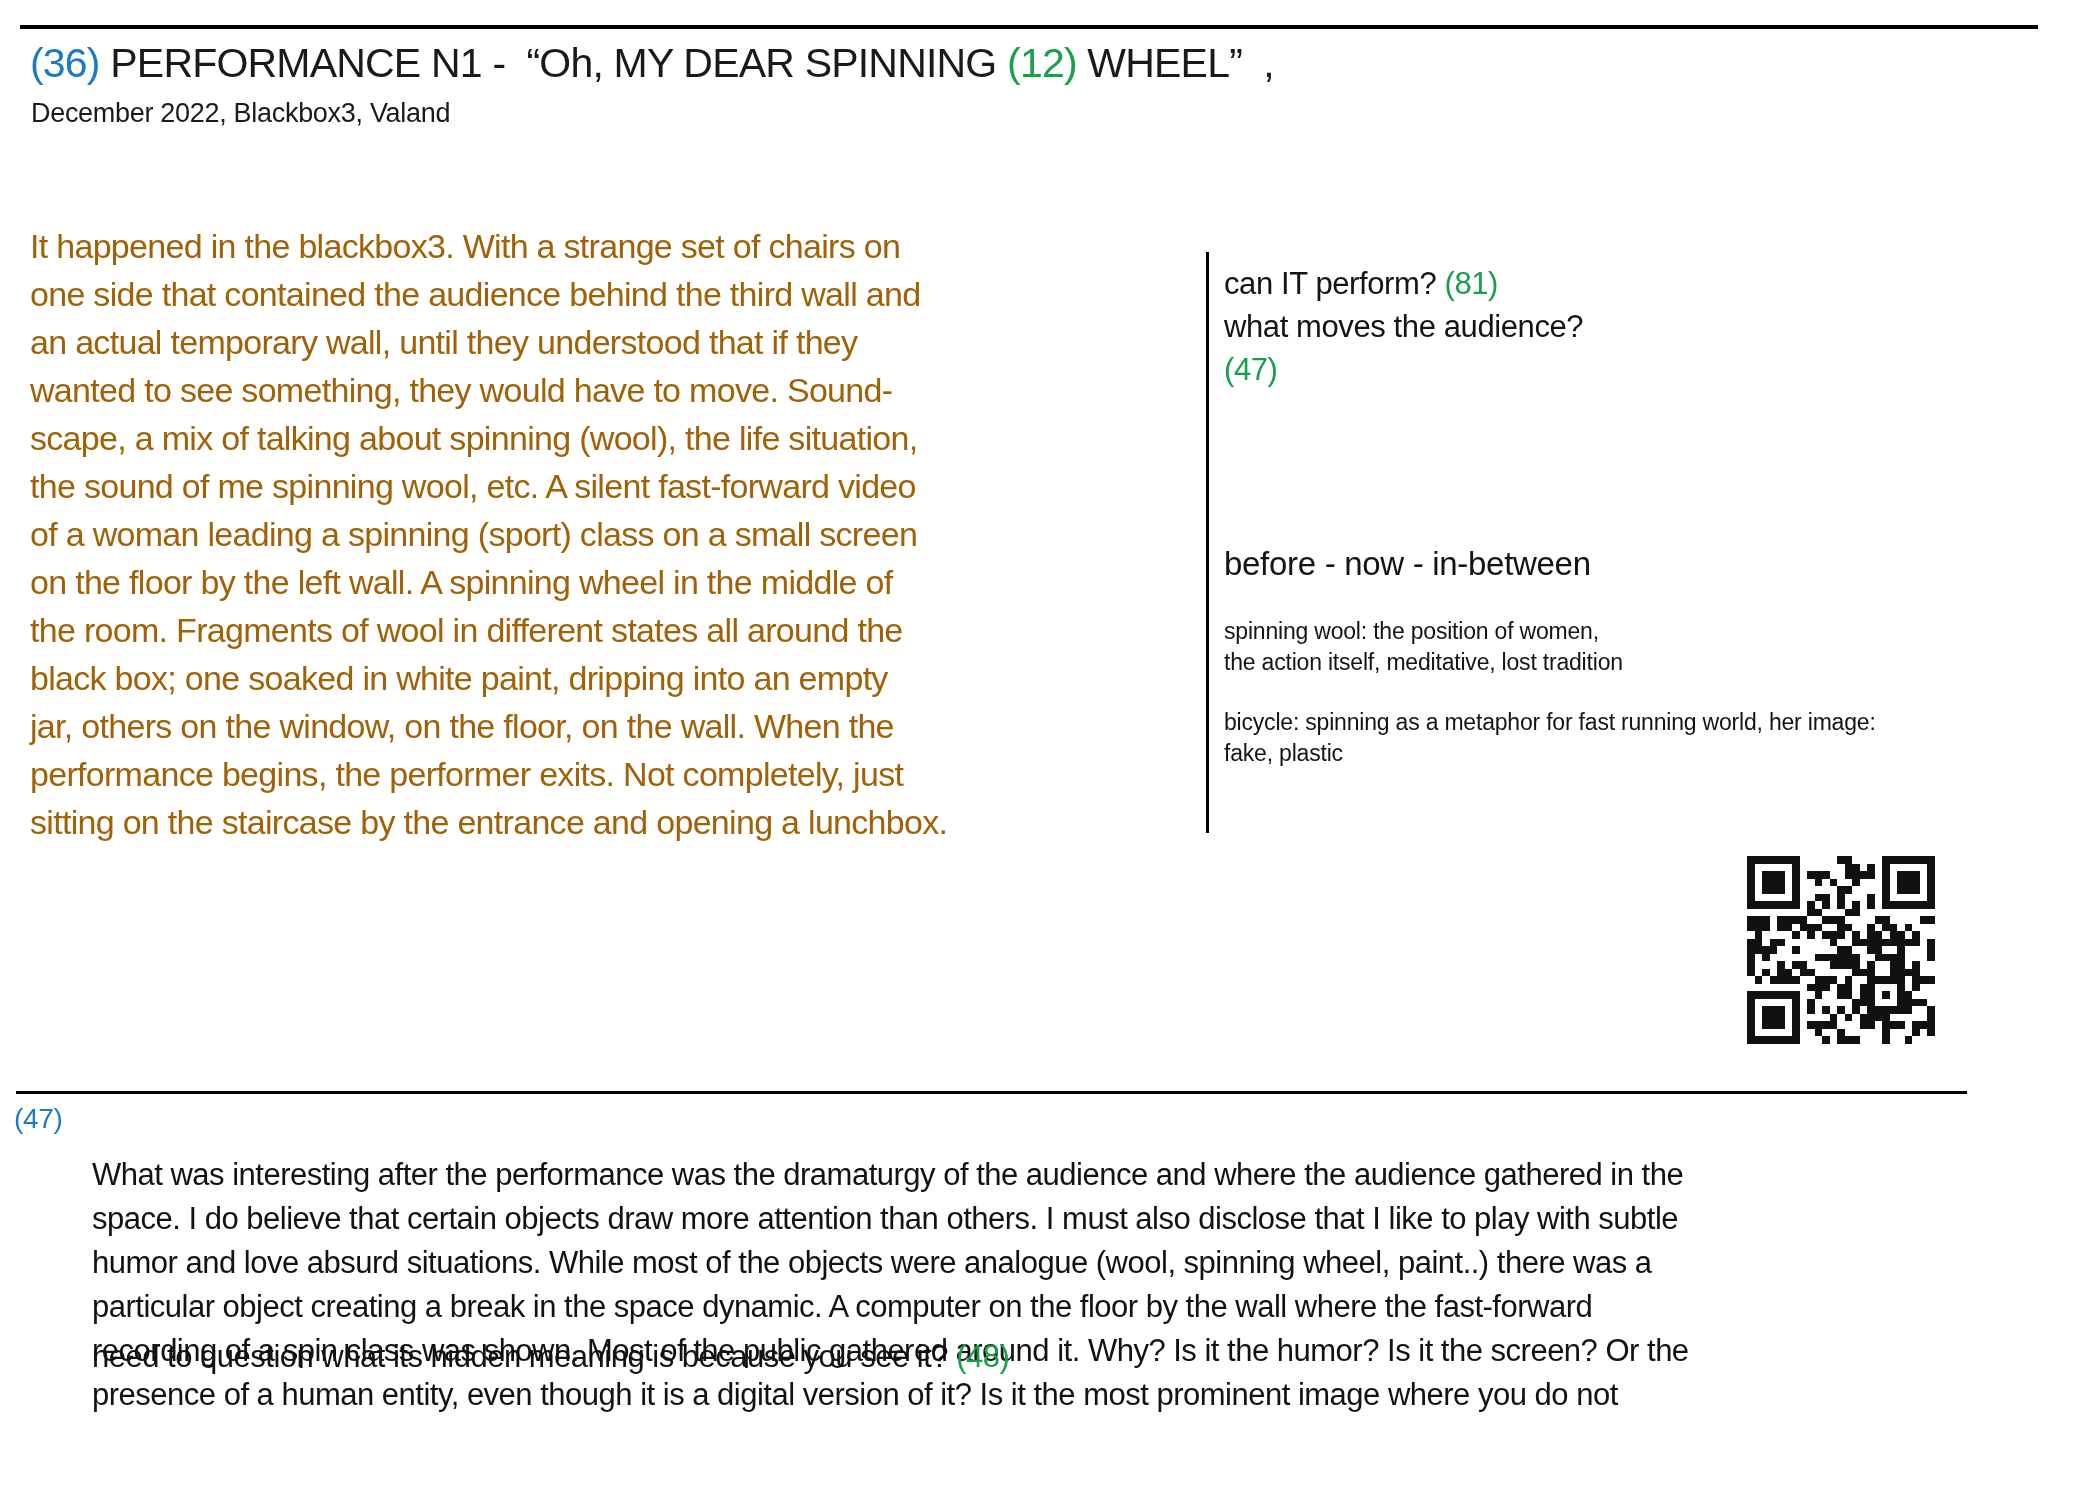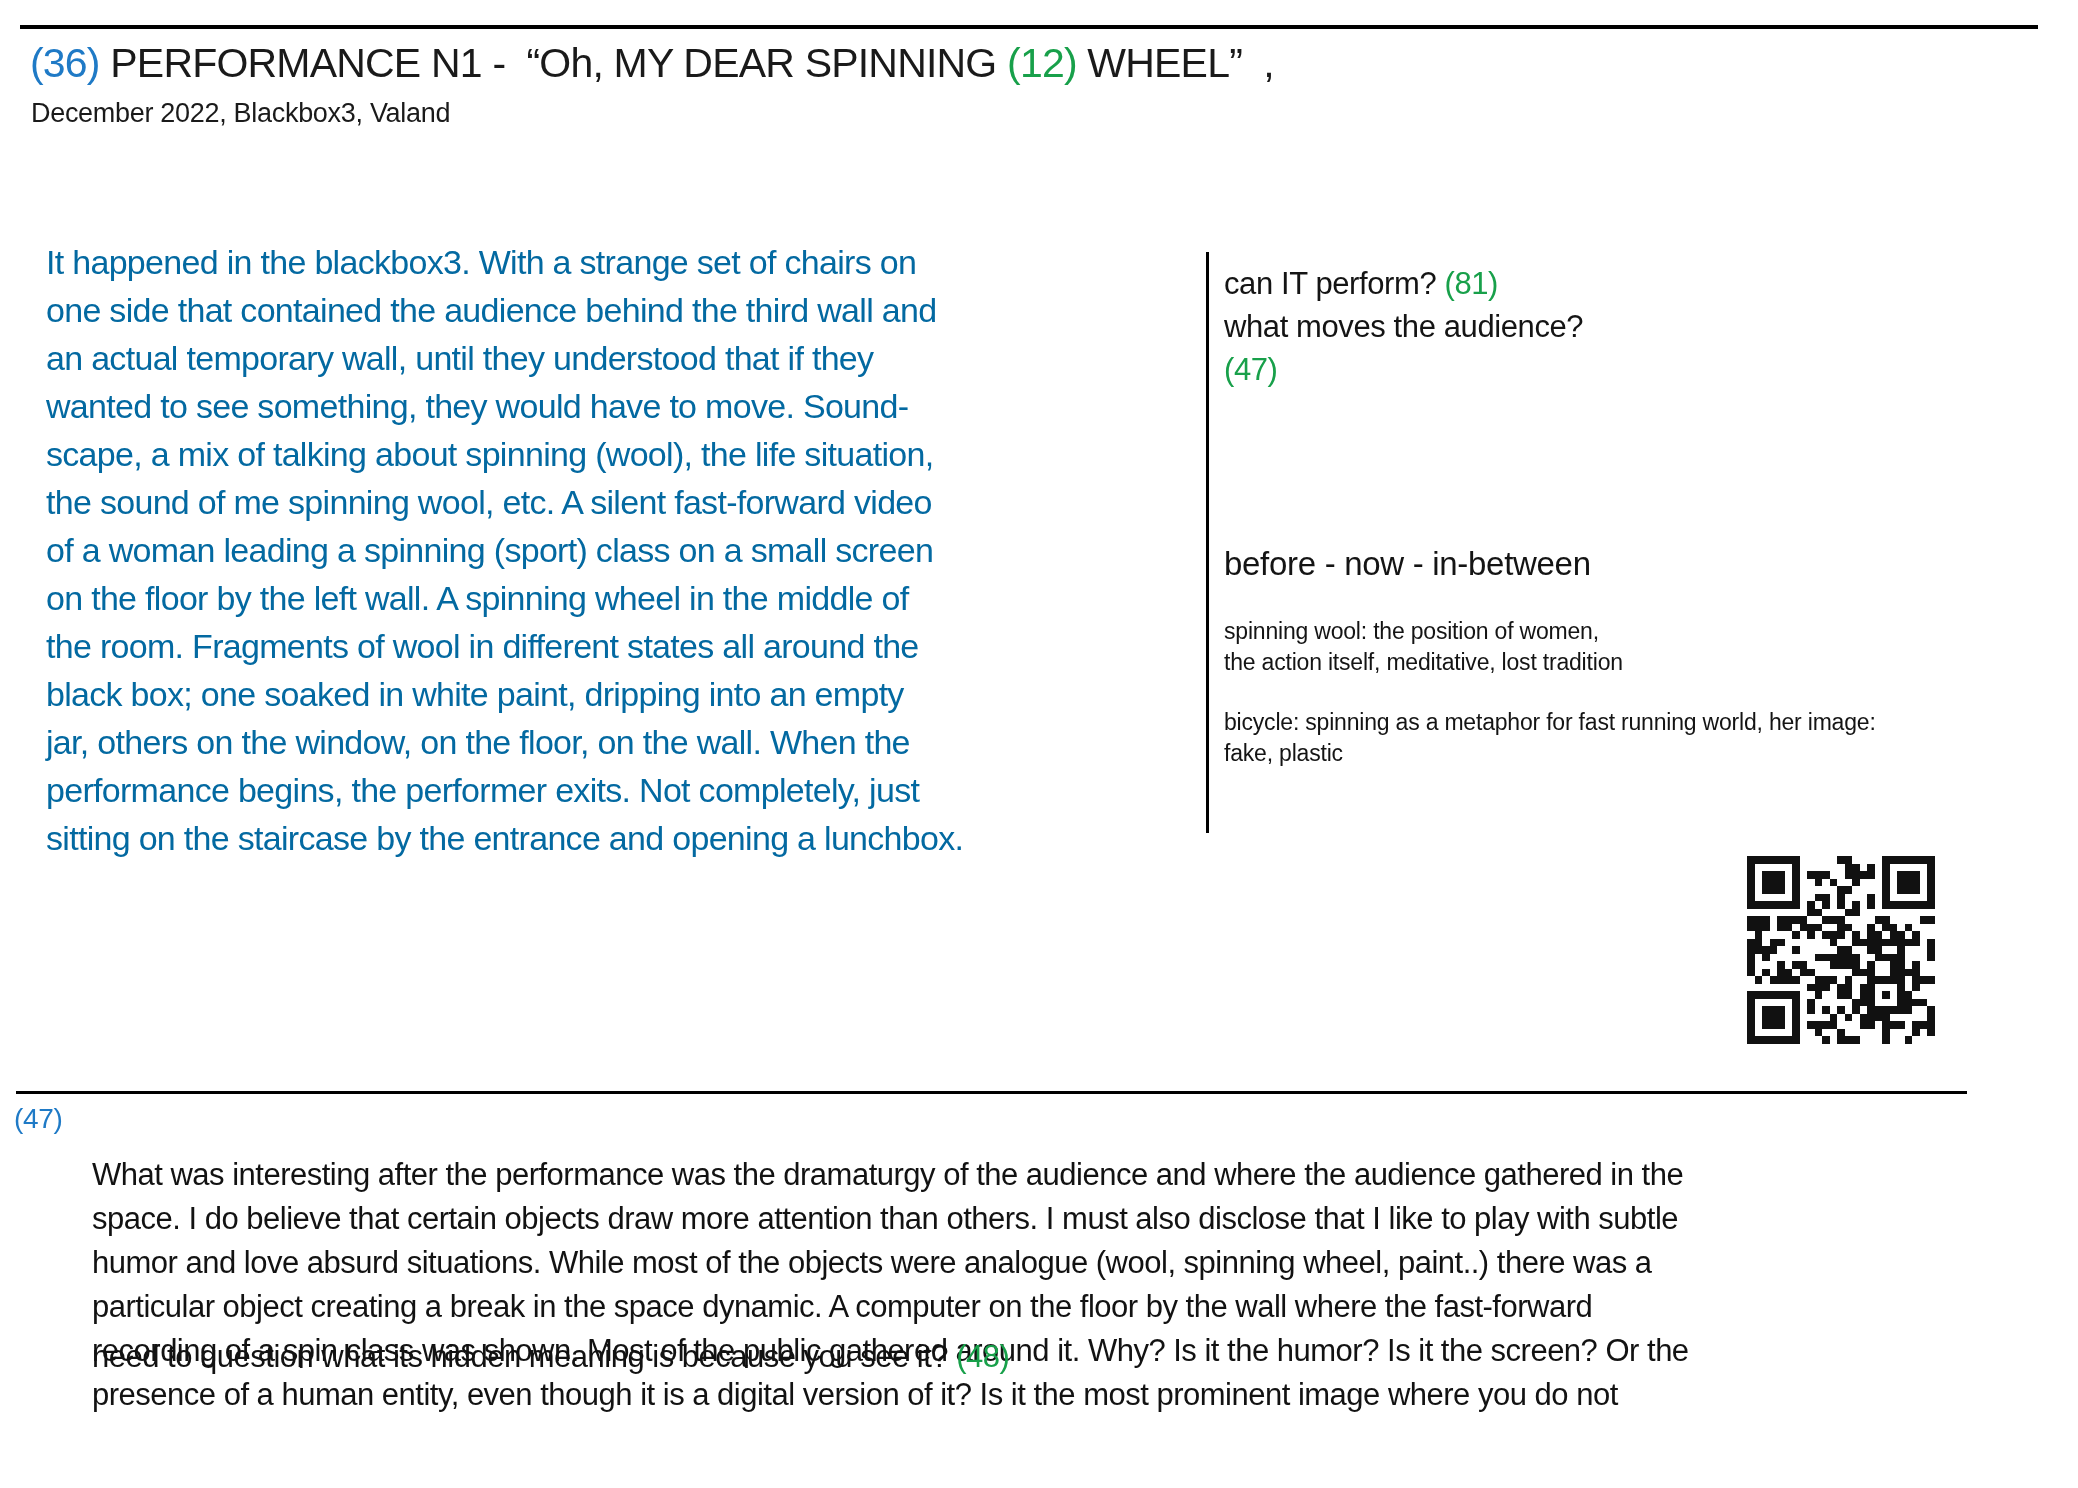--- a/index.html
+++ b/index.html
@@ -22,23 +22,23 @@
     position:absolute;left:30px;top:40px;margin:0;
     font-size:41px;font-weight:400;letter-spacing:-0.8px;
     white-space:pre-wrap;color:#1a1a1a;
   }
   .subtitle{
     position:absolute;left:31px;top:98px;
     font-size:27px;letter-spacing:-0.3px;color:#1a1a1a;
   }
 
   .body-text{
-    position:absolute;left:30px;top:222px;margin:16px;
+    position:absolute;left:30px;top:222px;margin:0;
     font-size:34px;line-height:48px;letter-spacing:-0.7px;
-    white-space:pre-line;color:#0369a1;
+    white-space:pre-line;color:#a16207;
   }
 
   .questions{
     position:absolute;left:1224px;top:262px;
     font-size:31px;line-height:43px;letter-spacing:-0.4px;
   }
   .q-line{white-space:pre-wrap;}
   .phase{
     position:absolute;left:1224px;top:545px;
     font-size:33px;letter-spacing:-0.3px;

